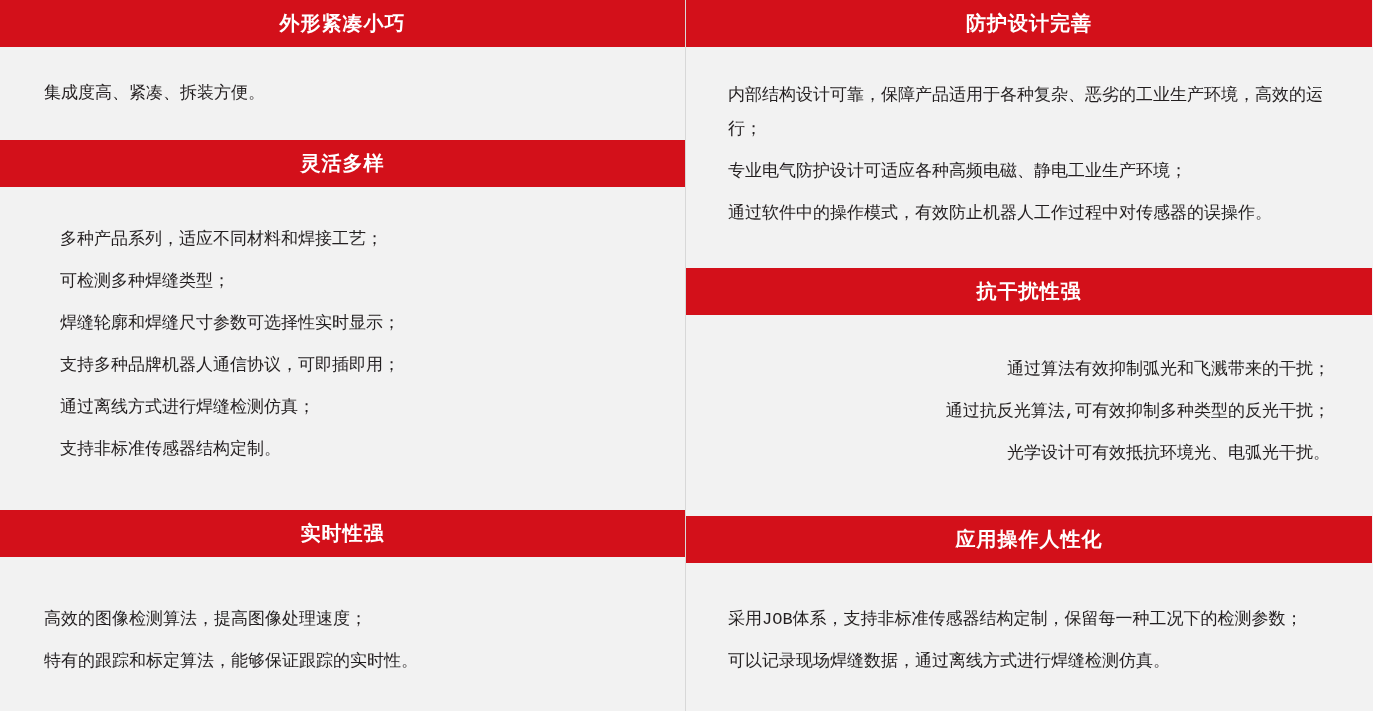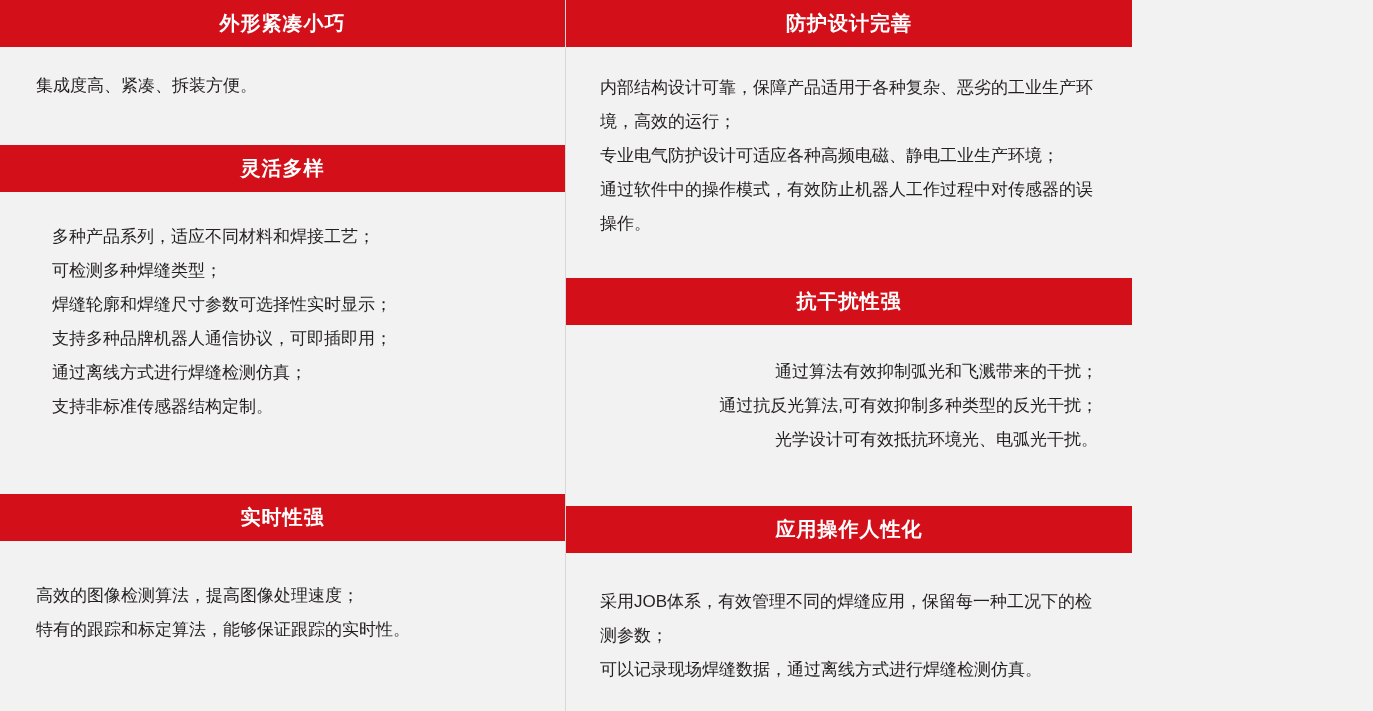--- a/index.html
+++ b/index.html
@@ -15,21 +15,21 @@
   }
   .page {
     position: relative;
     width: 1373px;
     height: 711px;
     background: #f2f2f2;
     box-sizing: border-box;
     display: flex;
   }
   .column {
-    width: 566px;
+    width: 686px;
     box-sizing: border-box;
     display: flex;
     flex-direction: column;
   }
   .column-left {
     border-right: 1px solid #d8d8d8;
   }
   .panel {
     display: flex;
     flex-direction: column;
@@ -46,21 +46,22 @@
     box-sizing: border-box;
   }
   .panel-body {
     background: #f2f2f2;
     color: #231f20;
     font-size: 17px;
     line-height: 2.0;
     box-sizing: border-box;
   }
   .panel-body p {
-    margin: 0;
+    margin: 8px;
+    font-family: Liberation Mono, monospace;
   }
 
   
   .lp1 .panel-body { padding: 22px 28px 18px 36px; }
   .lp2 .panel-body { padding: 28px 28px 30px 52px; }
   .lp3 .panel-body { padding: 38px 28px 24px 36px; }
 
   .lp1-header { margin-bottom: 0; }
   .spacer-left-1 { height: 24px; background:#f2f2f2; }
   .spacer-left-2 { height: 40px; background:#f2f2f2; }
@@ -136,21 +137,21 @@
         <p>通过抗反光算法,可有效抑制多种类型的反光干扰；</p>
         <p>光学设计可有效抵抗环境光、电弧光干扰。</p>
       </div>
     </div>
 
     <div class="spacer-right-2"></div>
 
     <div class="panel rp3">
       <div class="panel-header">应用操作人性化</div>
       <div class="panel-body">
-        <p>采用JOB体系，有效管理不同的焊缝应用，保留每一种工况下的检测参数；</p>
+        <p>采用JOB体系，支持非标准传感器结构定制，保留每一种工况下的检测参数；</p>
         <p>可以记录现场焊缝数据，通过离线方式进行焊缝检测仿真。</p>
       </div>
     </div>
 
     <div class="spacer-right-3"></div>
   </div>
 
 </div>
 
 </body></html>

